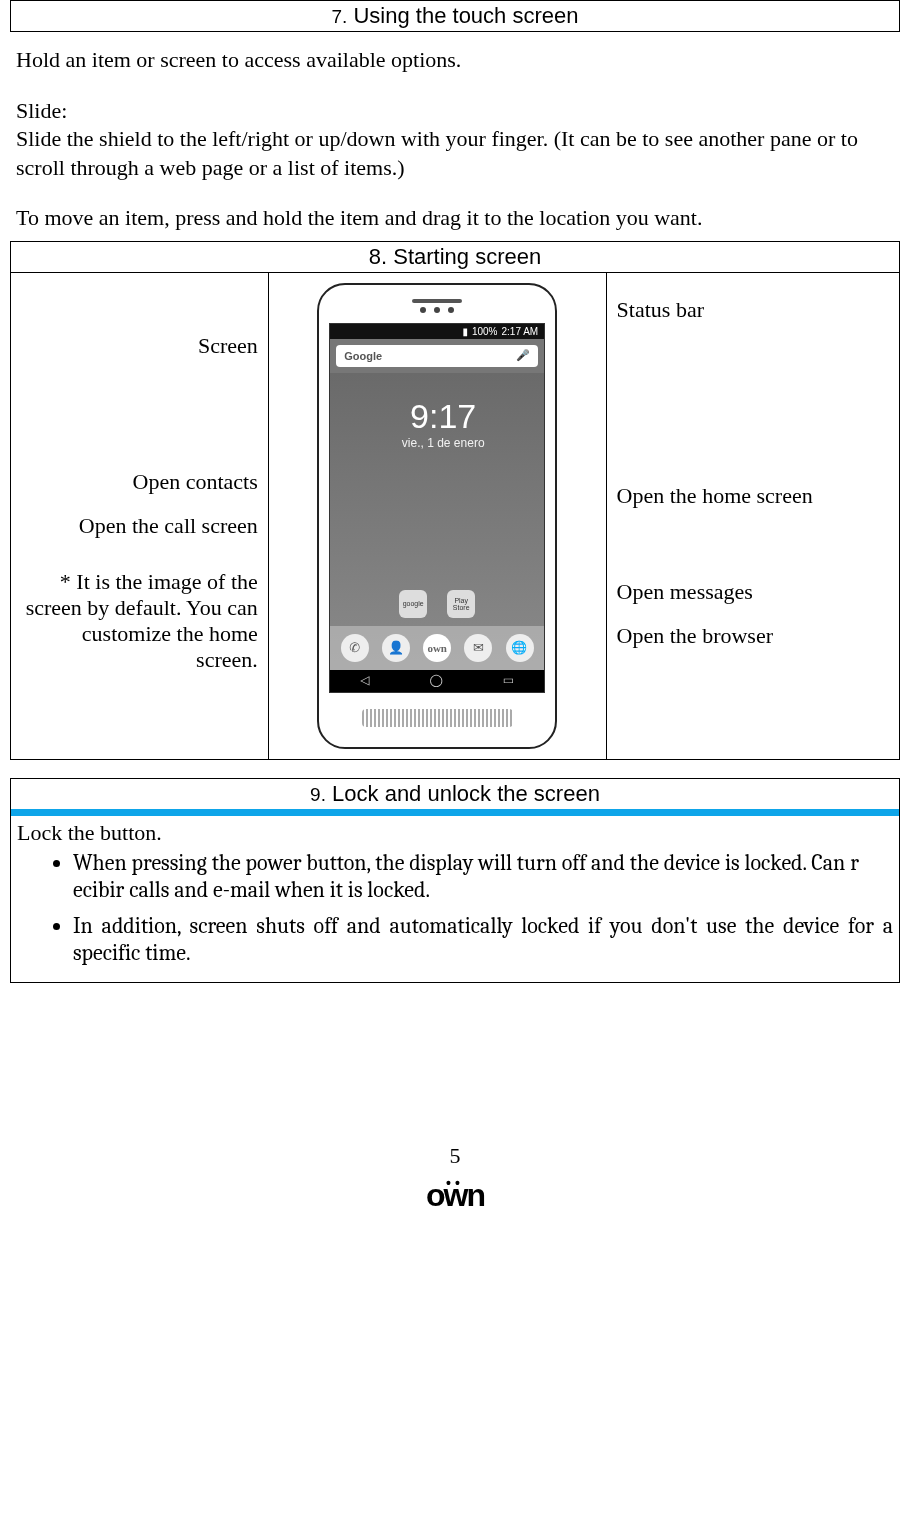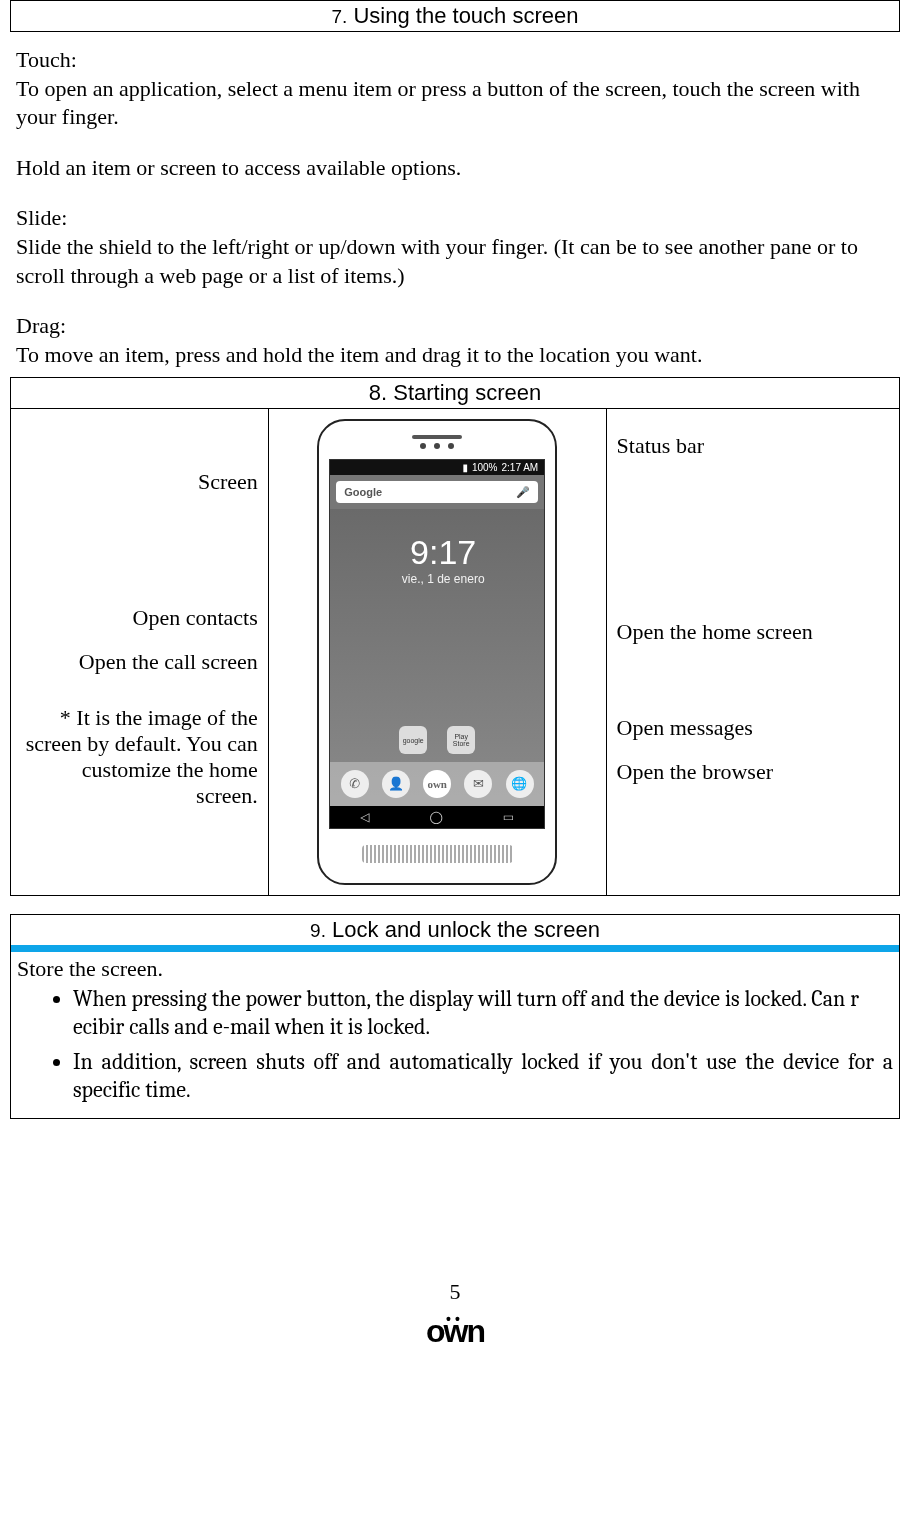--- a/index.html
+++ b/index.html
@@ -116,32 +116,27 @@
 </head>
 <body>
 
 <div class="section-header">
   <span class="num">7.</span>
   <span>Using the touch screen</span>
 </div>
 
 <div class="body-block">
   <div class="para-group">
-    <div>Touch:</div>
-    <div>To open an application, select a menu item or press a button of the screen, touch the screen with your finger.</div>
-  </div>
-  <div class="para-group">
     <div>Hold an item or screen to access available options.</div>
   </div>
   <div class="para-group">
     <div>Slide:</div>
     <div>Slide the shield to the left/right or up/down with your finger. (It can be to see another pane or to scroll through a web page or a list of items.)</div>
   </div>
   <div class="para-group">
-    <div>Drag:</div>
     <div>To move an item, press and hold the item and drag it to the location you want.</div>
   </div>
 </div>
 
 <table class="starting-table">
   <colgroup>
       <col style="width:29%">
       <col style="width:38%">
       <col style="width:33%">
     </colgroup>
@@ -222,21 +217,21 @@
   </tr>
 </tbody>
   </table>
 
 <div class="section9">
   <div class="hdr">
     <span class="num" style="font-size:19px">9.</span>
     <span>Lock and unlock the screen</span>
   </div>
   <div class="content">
-    <div style="font-family:'Times New Roman',serif;">Store the screen.</div>
+    <div style="font-family:'Times New Roman',serif;">Lock the button.</div>
     <ul class="bullets">
       <li>When pressing the power button, the display will turn off and the device is locked. Can r ecibir calls and e-mail when it is locked.</li>
       <li class="just">In addition, screen shuts off and automatically locked if you don't use the device for a specific time.</li>
     </ul>
   </div>
 </div>
 
 <div class="footer">
   <div class="page">5</div>
   <div class="logo">

